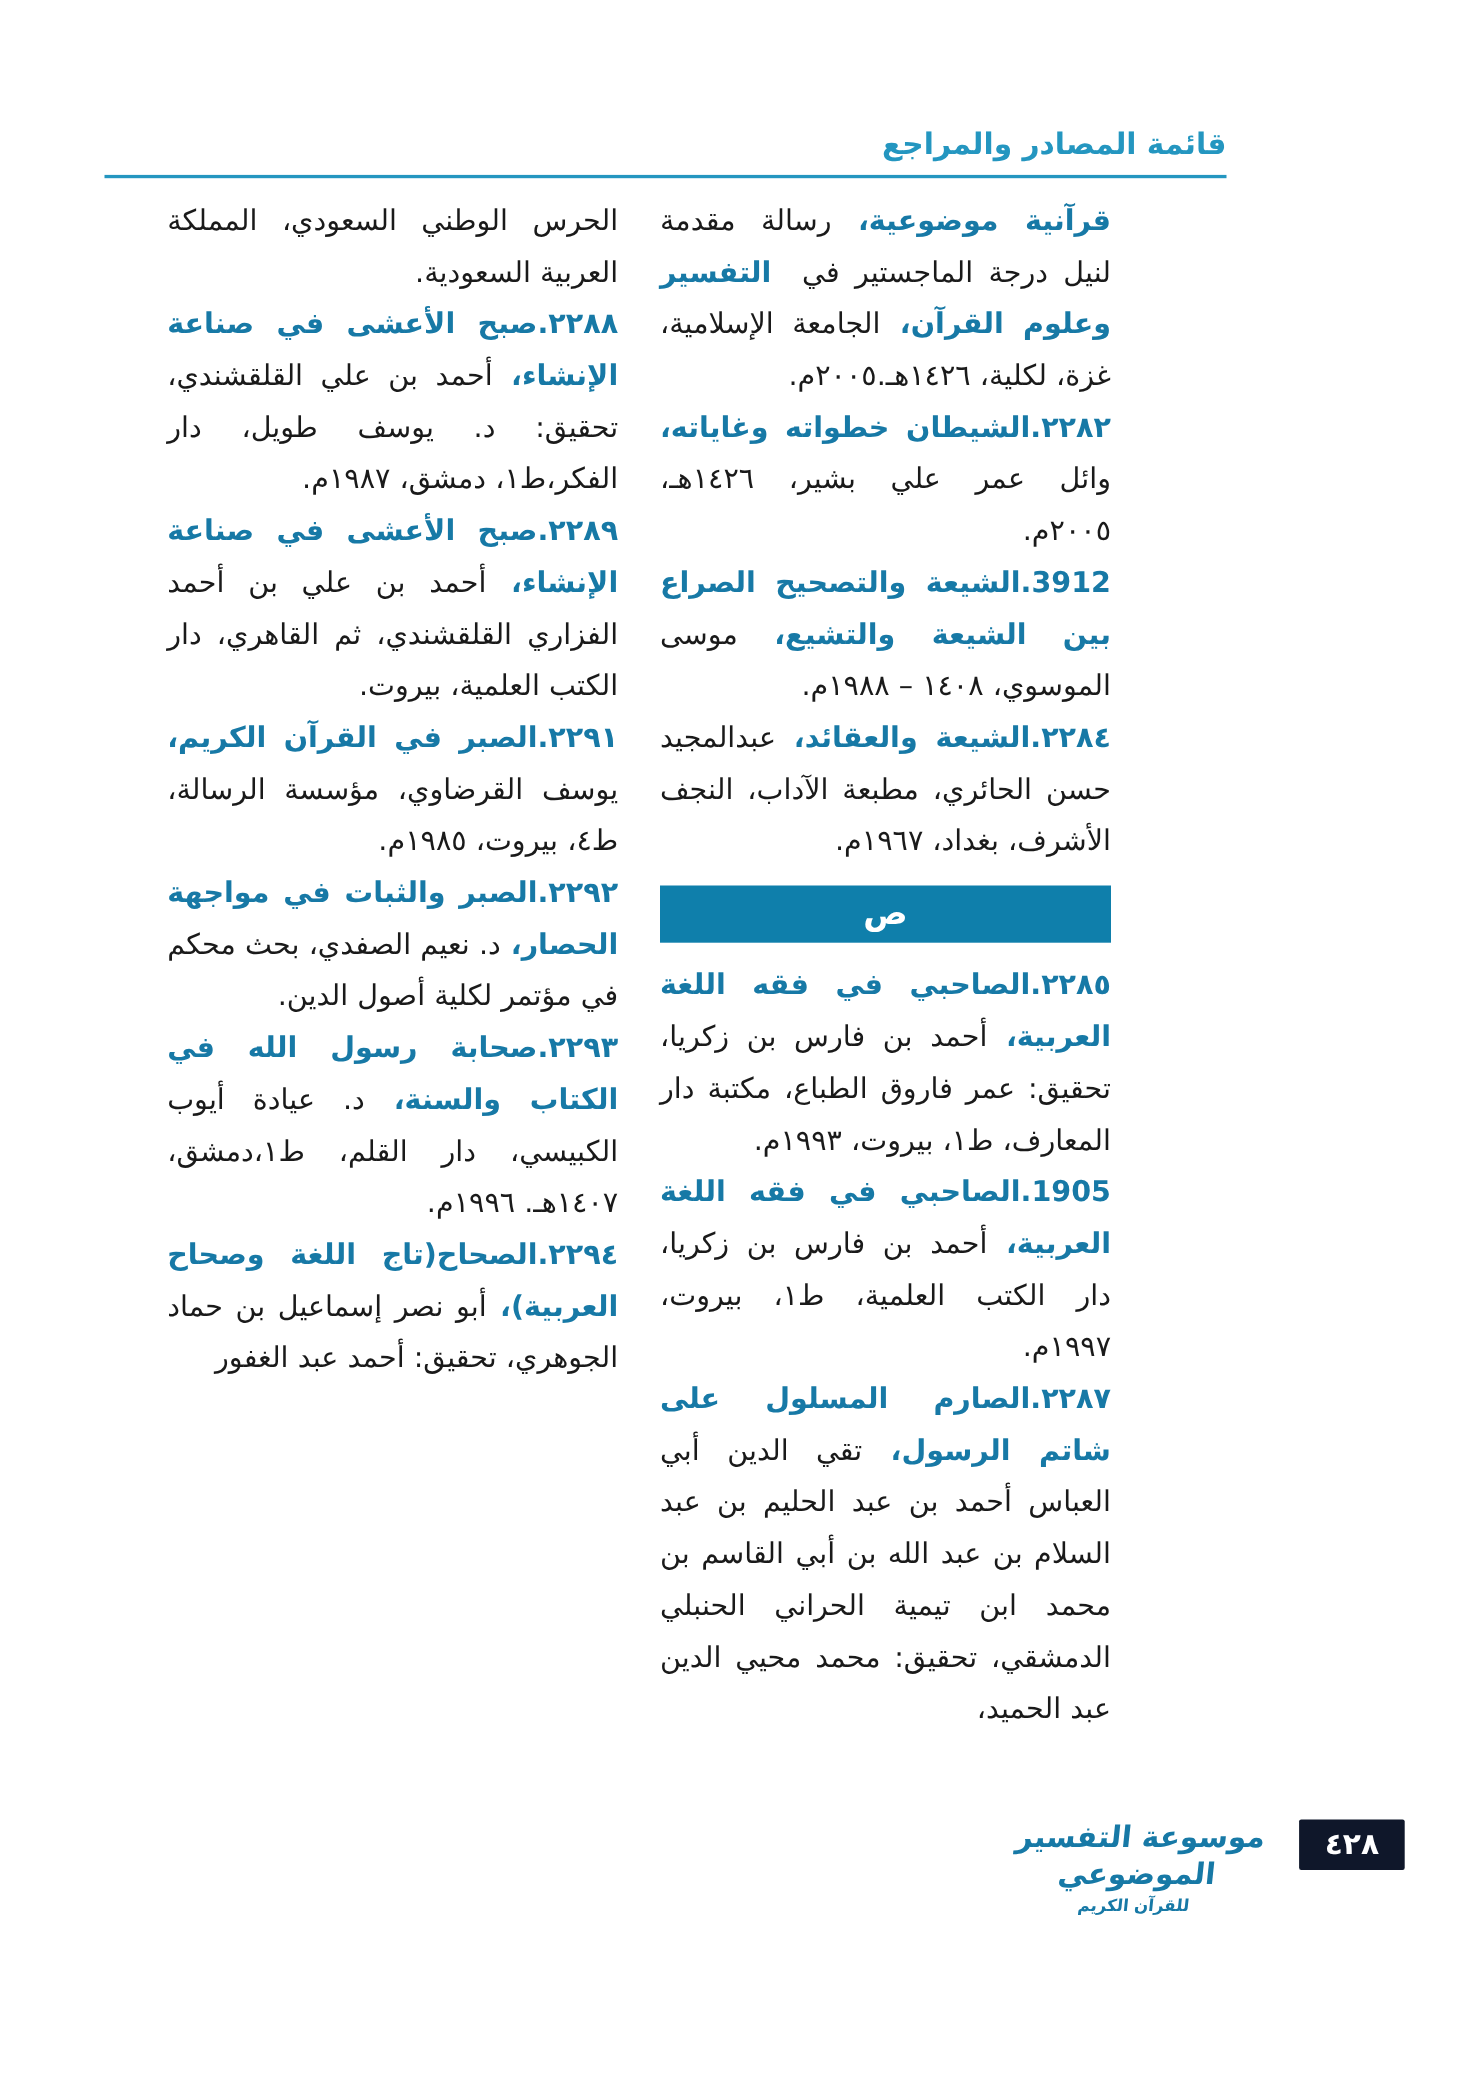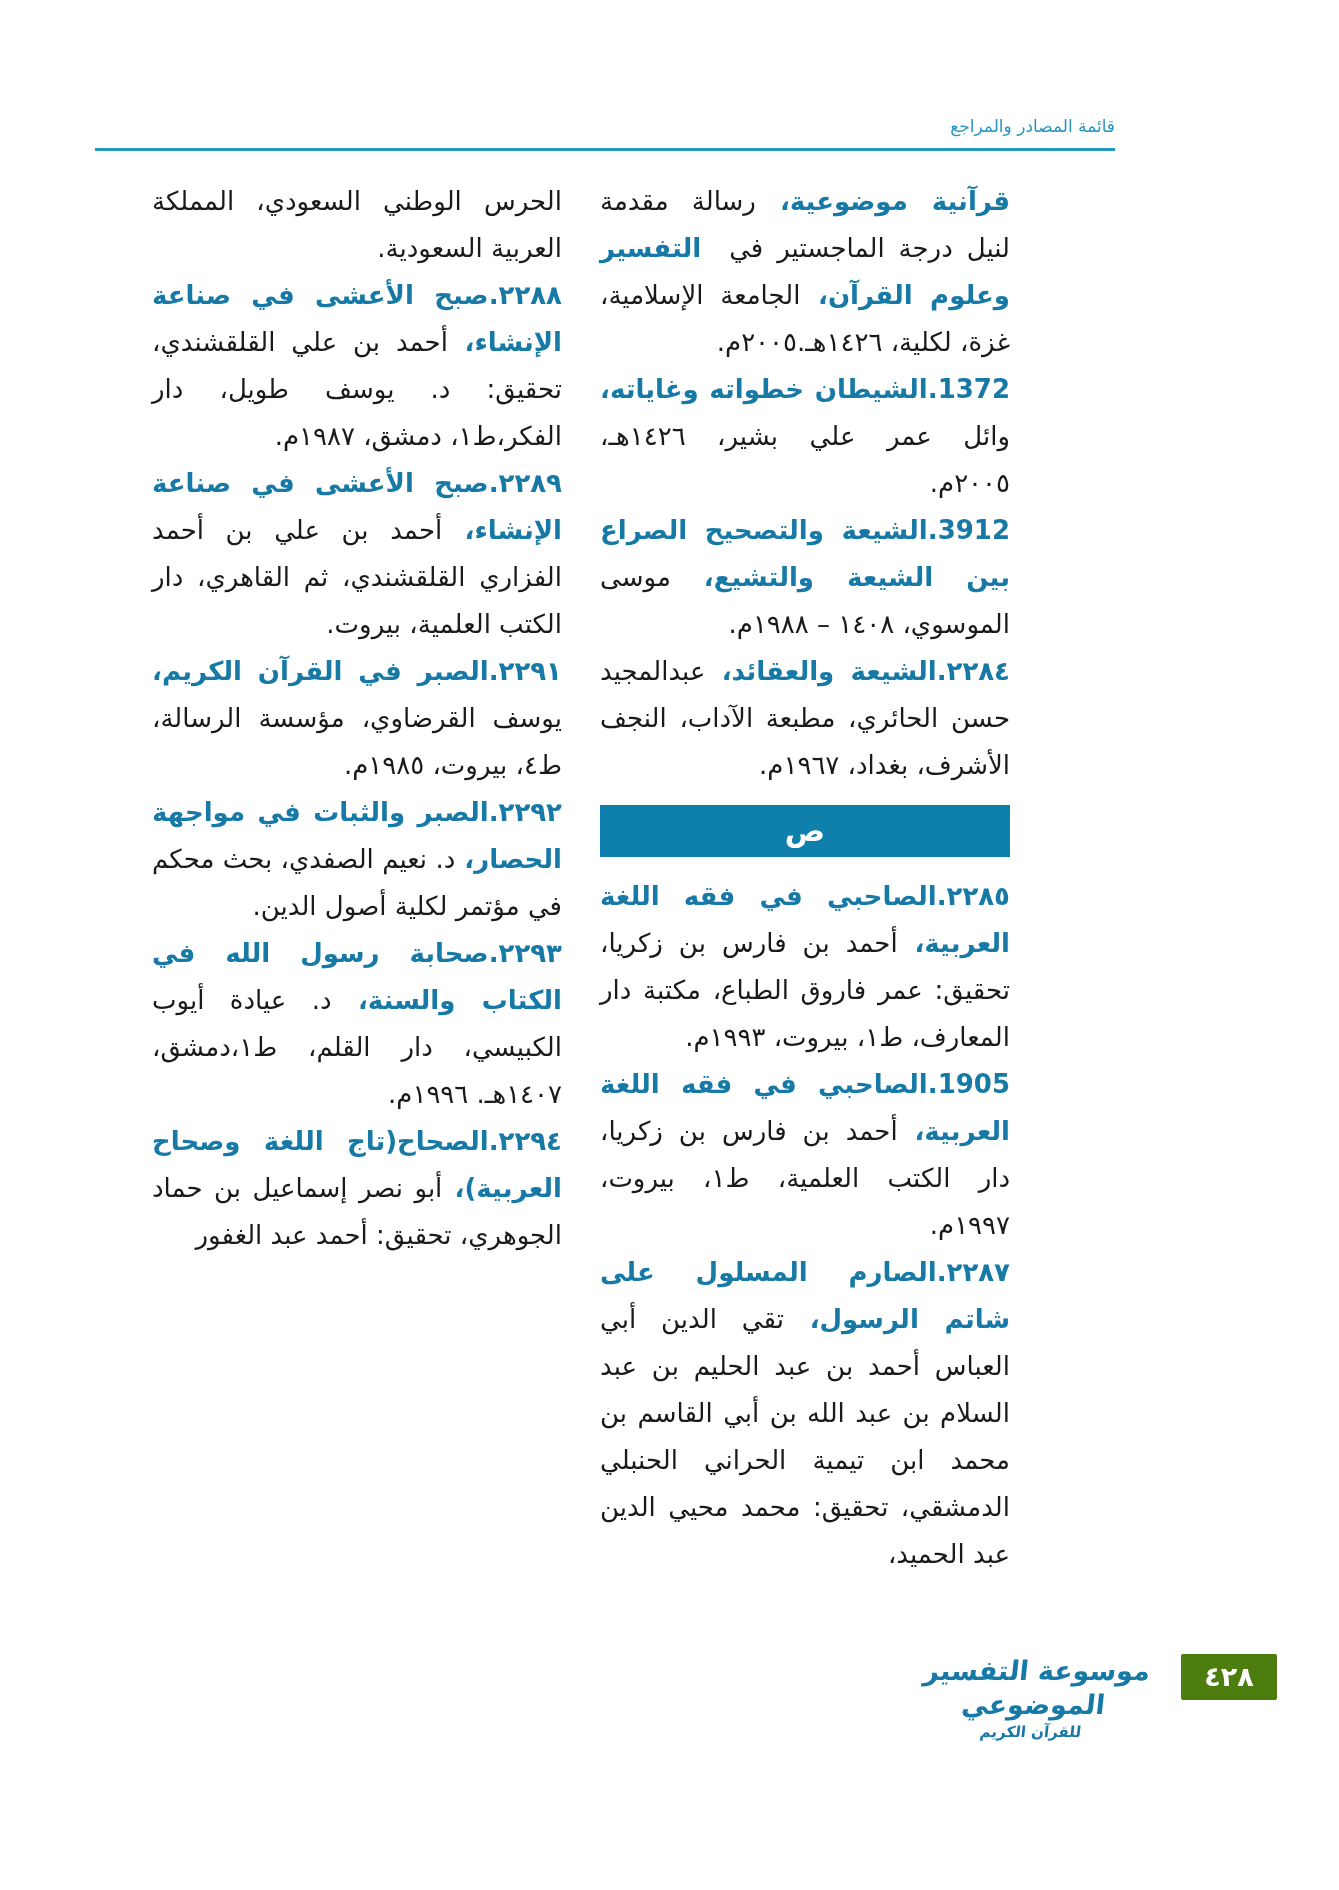--- a/index.html
+++ b/index.html
@@ -13,22 +13,22 @@
   }
   .header{
     position:absolute;
     top:116px;right:224px;left:95px;
     border-bottom:3px solid #2496c0;
     padding-bottom:12px;
     text-align:right;
   }
   .header-title{
     color:#2496c0;
-    font-size:17px;
-    font-weight:normal;
+    font-size:27px;
+    font-weight:bold;
     letter-spacing:0;
   }
   .content{
     position:absolute;
     top:178px;right:329px;
     width:858px;
     display:flex;
     flex-direction:row;
     gap:38px;
   }
@@ -60,41 +60,41 @@
     color:#1779a6;
     transform:skewX(-6deg);
   }
   .logo-line1{font-size:27px;font-weight:bold;line-height:34px;}
   .logo-line2{font-size:15px;font-weight:bold;line-height:20px;}
   .page-badge{
     position:absolute;
     right:62px;bottom:190px;
     width:96px;height:46px;
     line-height:46px;
-    background:#4d7c0f;
+    background:#0f172a;
     color:#ffffff;
     text-align:center;
     font-size:27px;
     font-weight:bold;
     border-radius:2px;
   }
 </style>
 </head>
 <body>
 
 <div class="page">
 
   <div class="header">
     <span class="header-title">قائمة المصادر والمراجع</span>
   </div>
 
   <div class="content">
     <div class="column">
         <p class="entry"><span class="t">قرآنية موضوعية، </span><span class="b">رسالة مقدمة لنيل درجة الماجستير في </span><span class="t">التفسير وعلوم القرآن، </span><span class="b">الجامعة الإسلامية، غزة، لكلية، ١٤٢٦هـ.٢٠٠٥م.</span></p>
-        <p class="entry"><span class="t">1372.الشيطان خطواته وغاياته، </span><span class="b">وائل عمر علي بشير، ١٤٢٦هـ، ٢٠٠٥م.</span></p>
+        <p class="entry"><span class="t">٢٢٨٢.الشيطان خطواته وغاياته، </span><span class="b">وائل عمر علي بشير، ١٤٢٦هـ، ٢٠٠٥م.</span></p>
         <p class="entry"><span class="t">3912.الشيعة والتصحيح الصراع بين الشيعة والتشيع، </span><span class="b">موسى الموسوي، ١٤٠٨ – ١٩٨٨م.</span></p>
         <p class="entry"><span class="t">٢٢٨٤.الشيعة والعقائد، </span><span class="b">عبدالمجيد حسن الحائري، مطبعة الآداب، النجف الأشرف، بغداد، ١٩٦٧م.</span></p>
         <div class="section-bar"><span>ص</span></div>
         <p class="entry"><span class="t">٢٢٨٥.الصاحبي في فقه اللغة العربية، </span><span class="b">أحمد بن فارس بن زكريا، تحقيق: عمر فاروق الطباع، مكتبة دار المعارف، ط١، بيروت، ١٩٩٣م.</span></p>
         <p class="entry"><span class="t">1905.الصاحبي في فقه اللغة العربية، </span><span class="b">أحمد بن فارس بن زكريا، دار الكتب العلمية، ط١، بيروت، ١٩٩٧م.</span></p>
         <p class="entry"><span class="t">٢٢٨٧.الصارم المسلول على شاتم الرسول، </span><span class="b">تقي الدين أبي العباس أحمد بن عبد الحليم بن عبد السلام بن عبد الله بن أبي القاسم بن محمد ابن تيمية الحراني الحنبلي الدمشقي، تحقيق: محمد محيي الدين عبد الحميد،</span></p>
       </div>
     <div class="column">
         <p class="entry"><span class="b">الحرس الوطني السعودي، المملكة العربية السعودية.</span></p>
         <p class="entry"><span class="t">٢٢٨٨.صبح الأعشى في صناعة الإنشاء، </span><span class="b">أحمد بن علي القلقشندي، تحقيق: د. يوسف طويل، دار الفكر،ط١، دمشق، ١٩٨٧م.</span></p>

